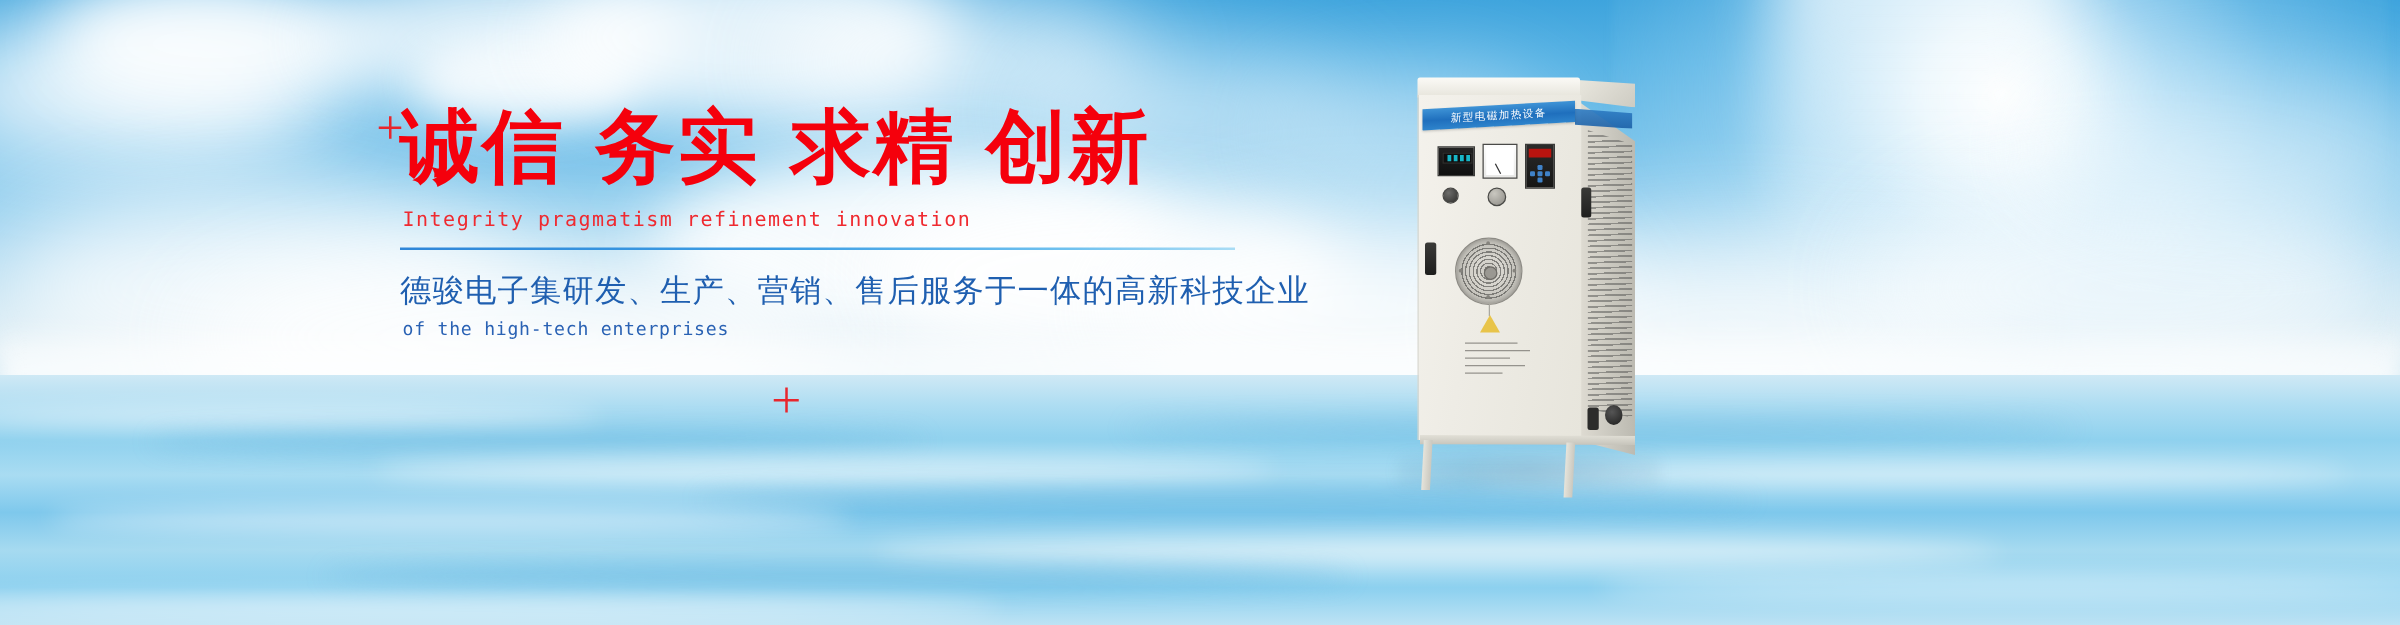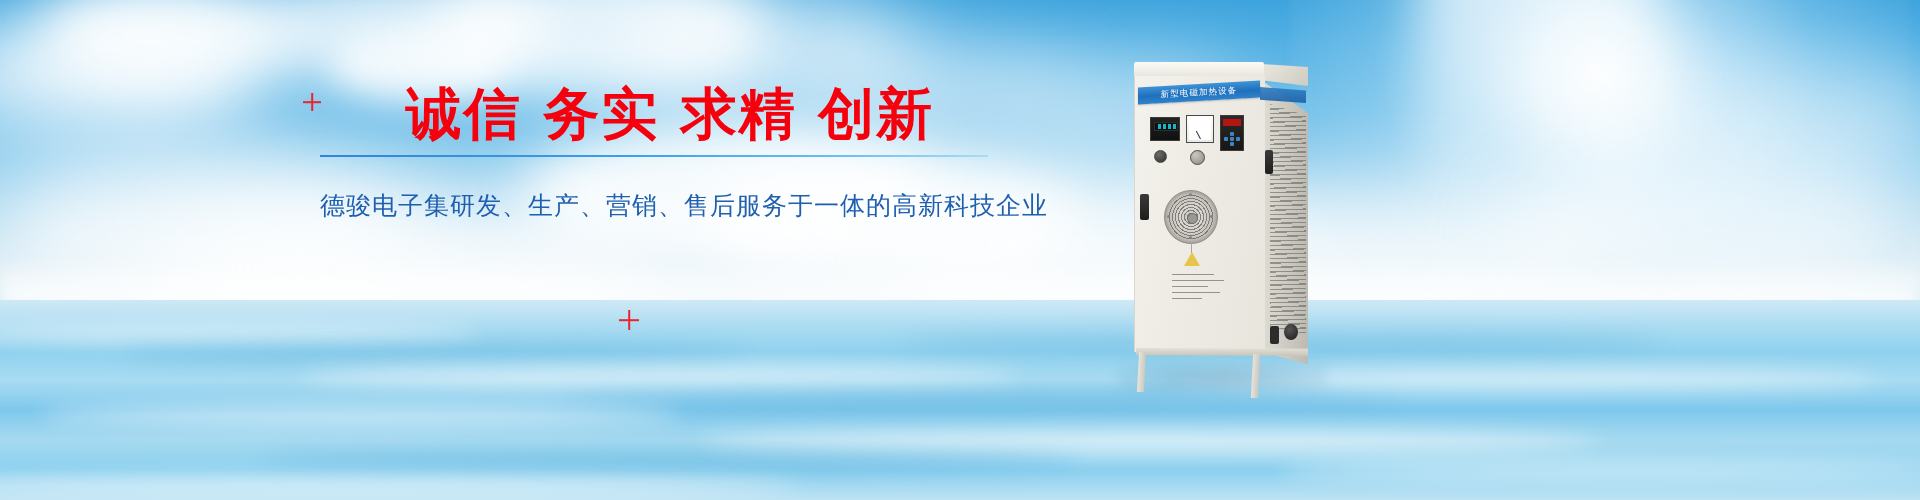--- a/index.html
+++ b/index.html
@@ -80,48 +80,47 @@
     background:rgba(255,255,255,0.55);
     filter:blur(10px);
   }
   .wave.d{background:rgba(90,175,220,0.45);}
 
   
   .copy{position:absolute;left:320px;top:86px;width:700px;}
 
   .headline{
     color:#f5000c;
-    font-size:56px;
+    font-size:64px;
     font-weight:700;
     letter-spacing:2px;
     line-height:1;
     white-space:nowrap;
     margin:0;
     font-family:"DejaVu Sans","Liberation Sans",sans-serif;
-    text-align:center;
   }
   .headline-en{
     color:#ef2a30;
     font-family:"DejaVu Sans Mono","Liberation Mono",monospace;
     font-size:16px;
     letter-spacing:1.2px;
     white-space:nowrap;
     margin:16px 0 0 2px;
   }
   .rule{
     margin-top:13px;
     width:668px;height:2px;
     background:linear-gradient(90deg,#2f86d8 0%,#3c9ee4 45%,#6fc1ef 80%,#a9dcf5 100%);
   }
   .sub-cn{
     color:#1f5fb0;
     font-size:25px;
     letter-spacing:1px;
     white-space:nowrap;
-    margin:32px 0 0 0;
+    margin:16px 0 0 0;
     font-family:"DejaVu Serif","Liberation Serif",serif;
   }
   .sub-en{
     color:#2a62b4;
     font-family:"DejaVu Sans Mono","Liberation Mono",monospace;
     font-size:14.5px;
     letter-spacing:0.6px;
     line-height:27px;
     margin:12px 0 0 2px;
     white-space:nowrap;
@@ -289,22 +288,24 @@
     <div class="wave d" style="left:260px;top:152px;width:820px;height:18px;"></div>
     <div class="wave" style="left:-100px;top:176px;width:900px;height:20px;"></div>
     <div class="wave" style="left:1280px;top:160px;width:700px;height:20px;"></div>
   </div>
 
   <span class="plus" id="plus-top"></span>
   <span class="plus" id="plus-bottom"></span>
 
   <div class="copy">
     <h1 class="headline">诚信 务实 求精 创新</h1>
+    <div class="headline-en">Integrity  pragmatism  refinement  innovation</div>
     <div class="rule"></div>
     <div class="sub-cn">德骏电子集研发、生产、营销、售后服务于一体的高新科技企业</div>
+    <div class="sub-en" style="margin-top:2px;">of the high-tech enterprises</div>
   </div>
 
   <div class="machine">
     <div class="m-shadow"></div>
     <div class="m-side"></div>
     <div class="louvers"></div>
     <div class="m-top-side"></div>
     <div class="m-top"></div>
     <div class="m-front"></div>
 

